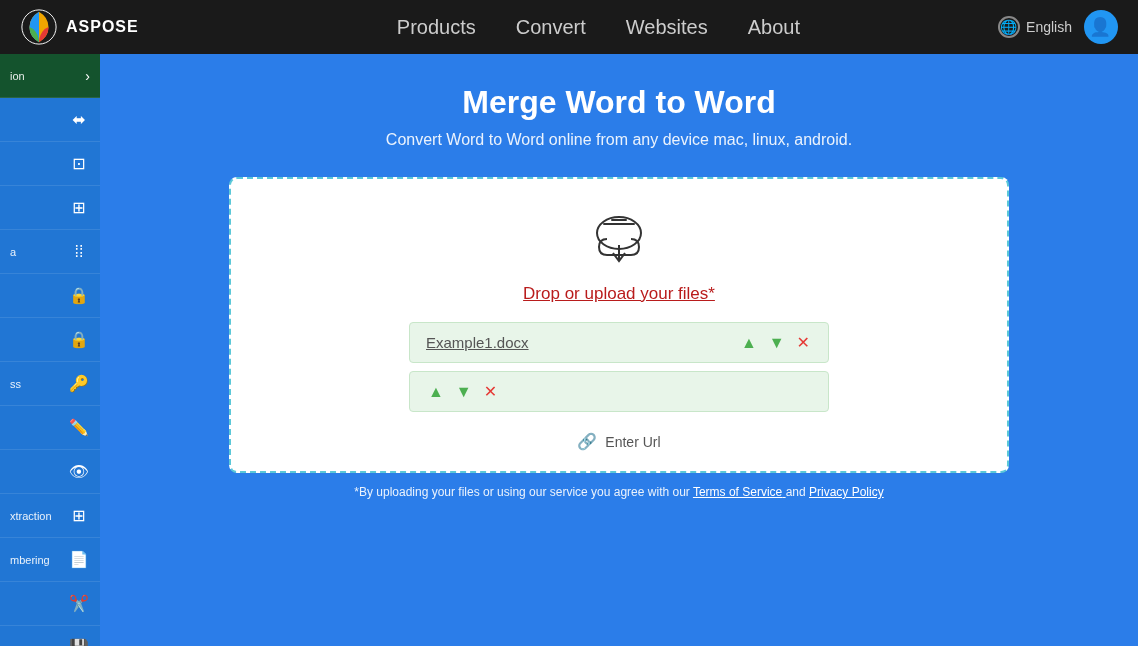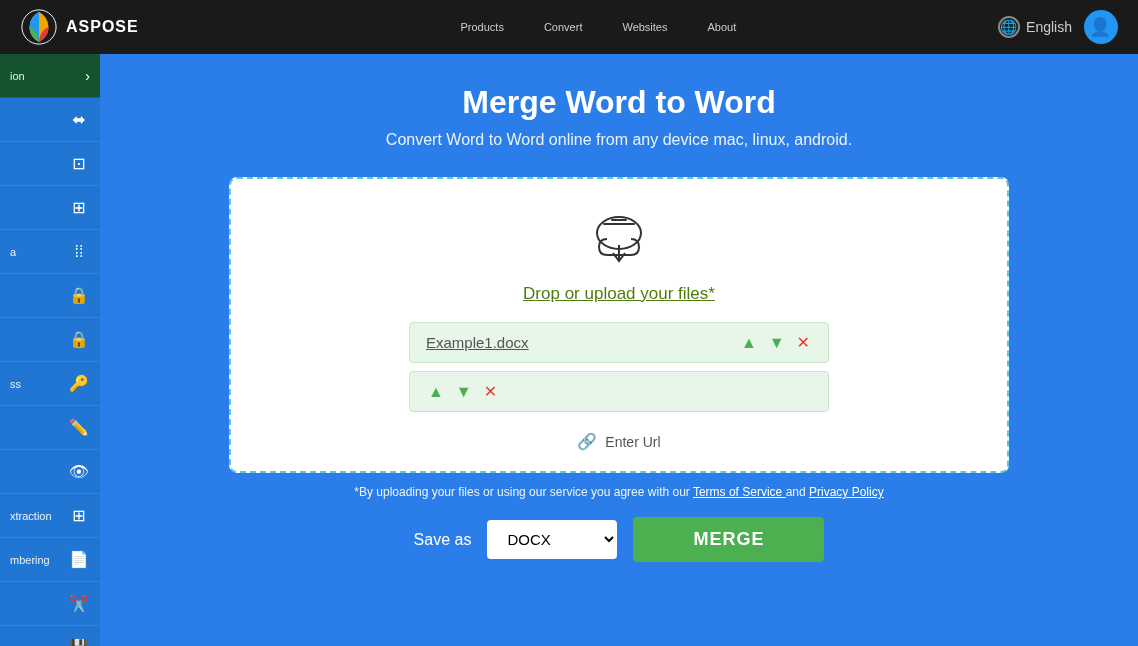--- a/index.html
+++ b/index.html
@@ -34,21 +34,21 @@
     .nav-links {
       display: flex;
       align-items: center;
       gap: 40px;
       flex: 1;
       justify-content: center;
     }
     .nav-link {
       color: #ccc;
       text-decoration: none;
-      font-size: 11px;
+      font-size: 20px;
     }
     .nav-right {
       display: flex;
       align-items: center;
       gap: 12px;
     }
     .lang-btn {
       display: flex;
       align-items: center;
       gap: 6px;
@@ -160,21 +160,21 @@
       flex-direction: column;
       align-items: center;
     }
     .cloud-icon {
       font-size: 48px;
       color: #444;
       margin-bottom: 10px;
     }
     .drop-label {
       font-size: 17px;
-      color: #4d7c0f;
+      color: #b91c1c;
       text-decoration: underline;
       cursor: pointer;
       margin-bottom: 18px;
     }
 
     
     .file-item {
       background: #e8f5e9;
       border: 1px solid #c8e6c9;
       border-radius: 4px;
@@ -395,26 +395,15 @@
       <span>*By uploading your files or using our service you agree with our </span>
       <a class="terms-link" href="#">
         <span>Terms of Service</span>
       </a>
       <span> and </span>
       <a class="terms-link" href="#">
         <span>Privacy Policy</span>
       </a>
     </p>
 
-    <div class="bottom-bar">
-      <span class="save-as-label">Save as</span>
-      <select class="format-select">
-        <option value="DOCX">DOCX</option>
-        <option value="DOC">DOC</option>
-        <option value="PDF">PDF</option>
-        <option value="TXT">TXT</option>
-        <option value="RTF">RTF</option>
-      </select>
-      <button class="merge-btn">MERGE</button>
-    </div>
   </main>
 
 </div>
 
 </body></html>

